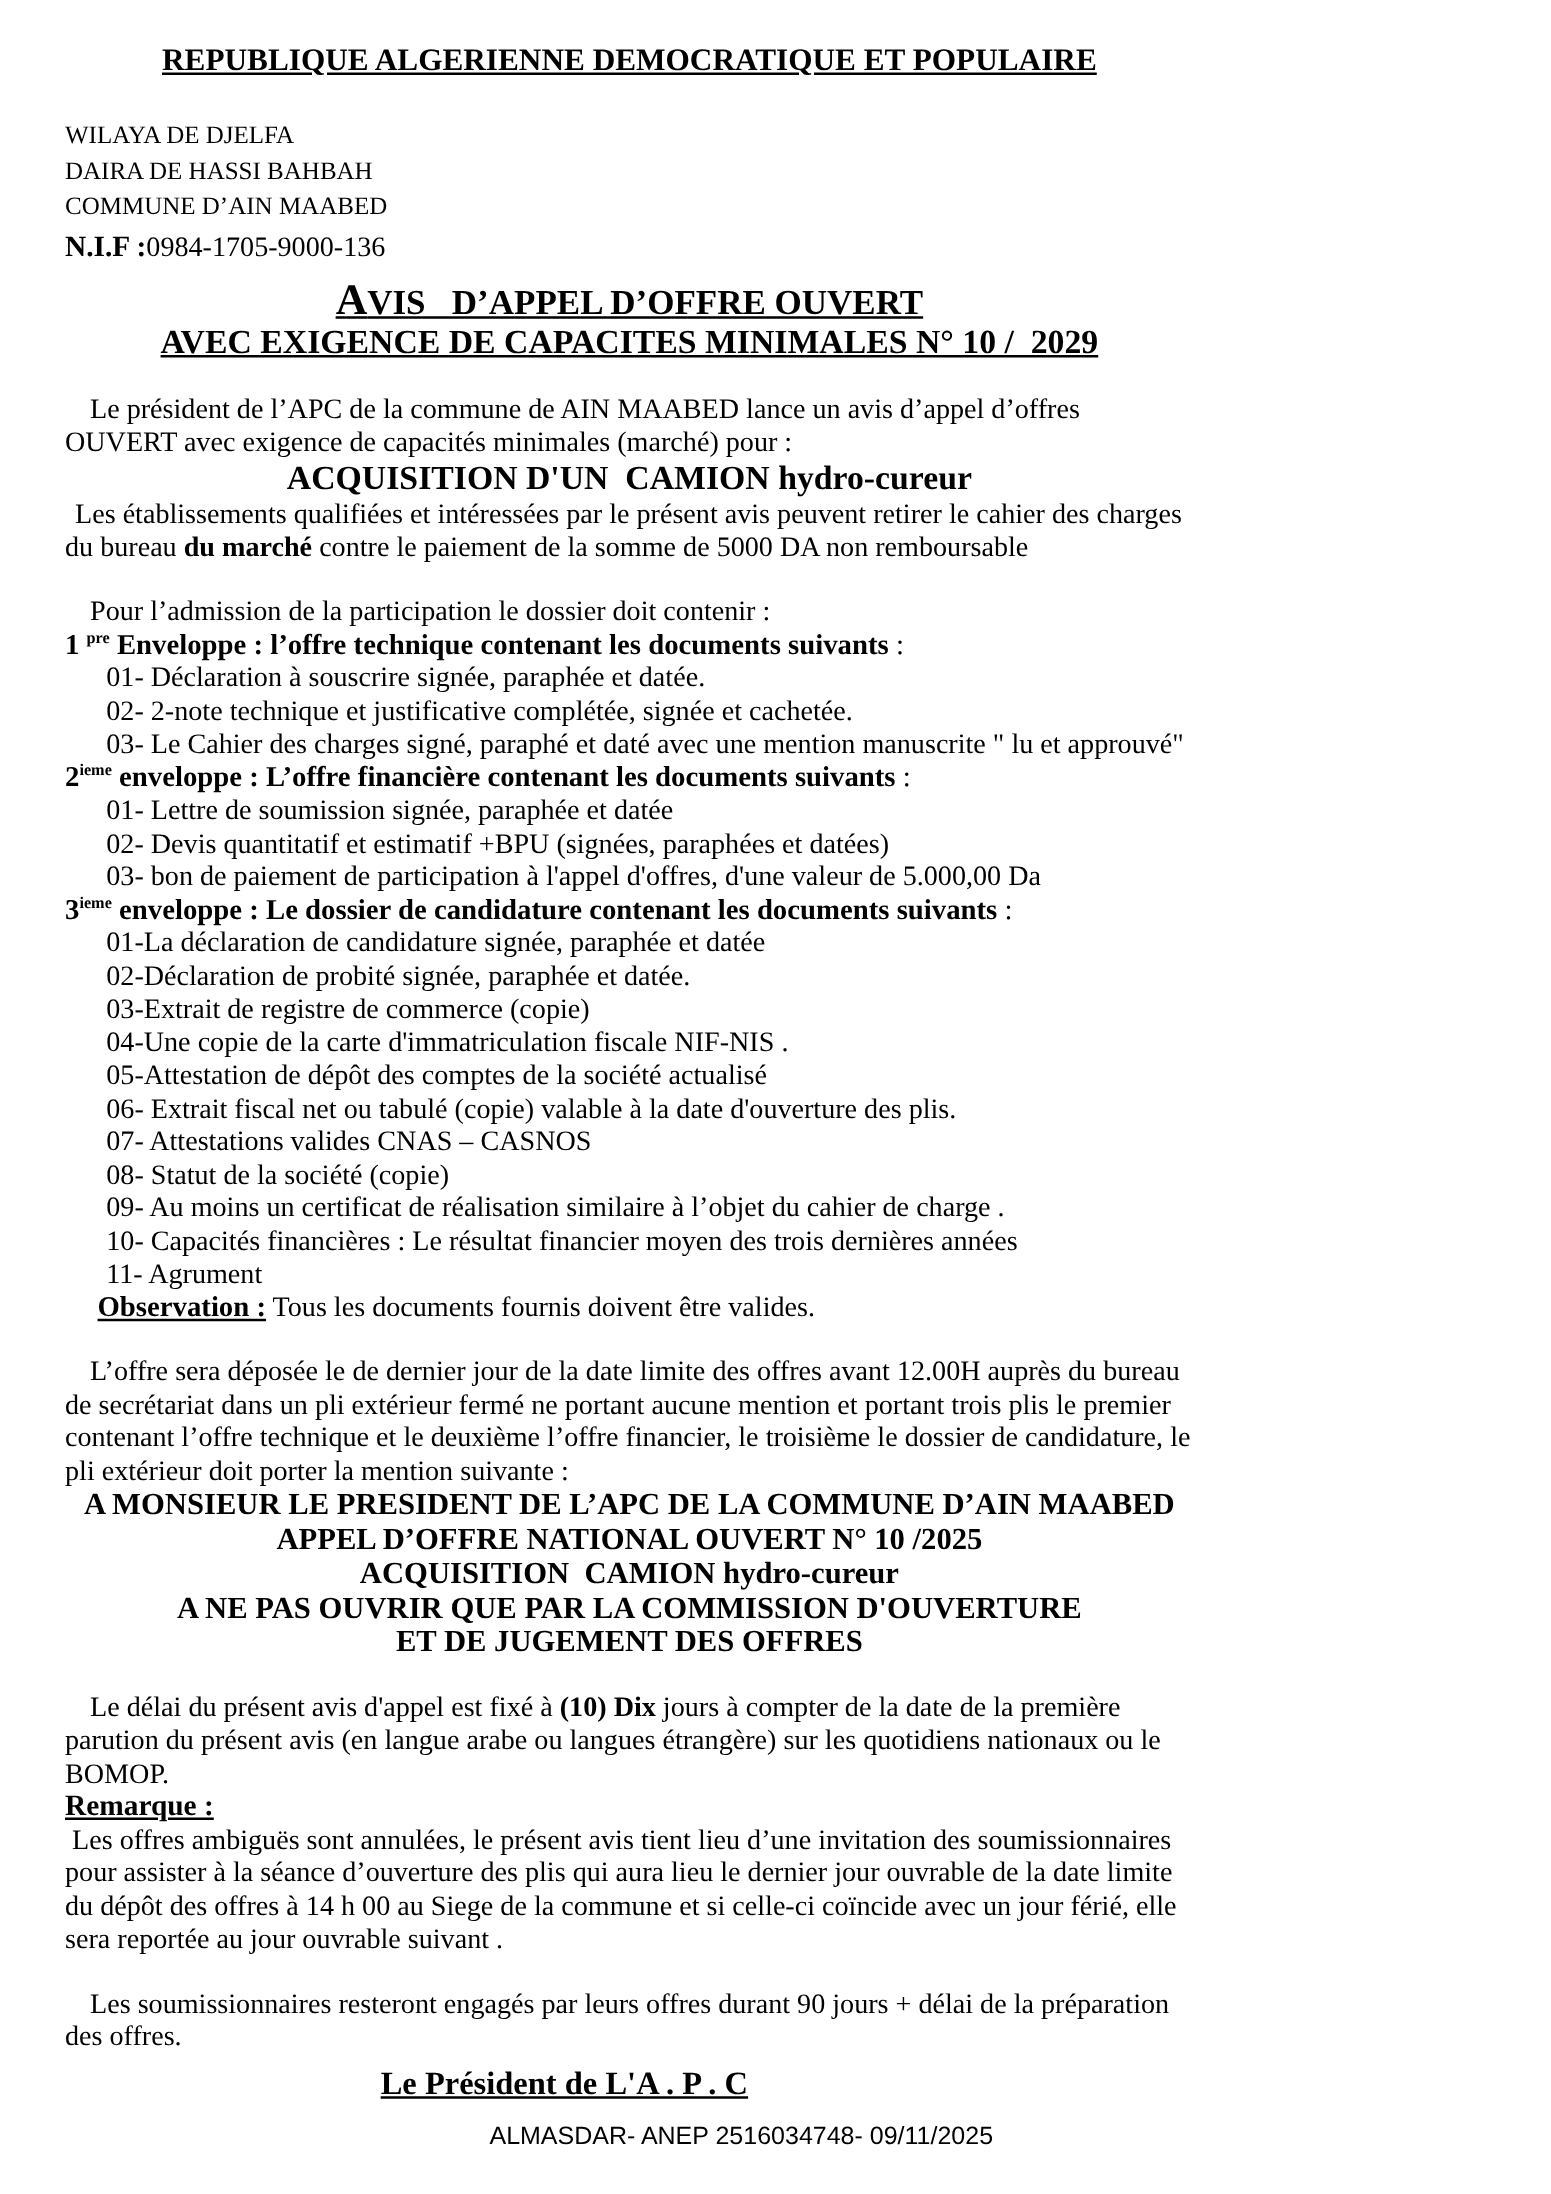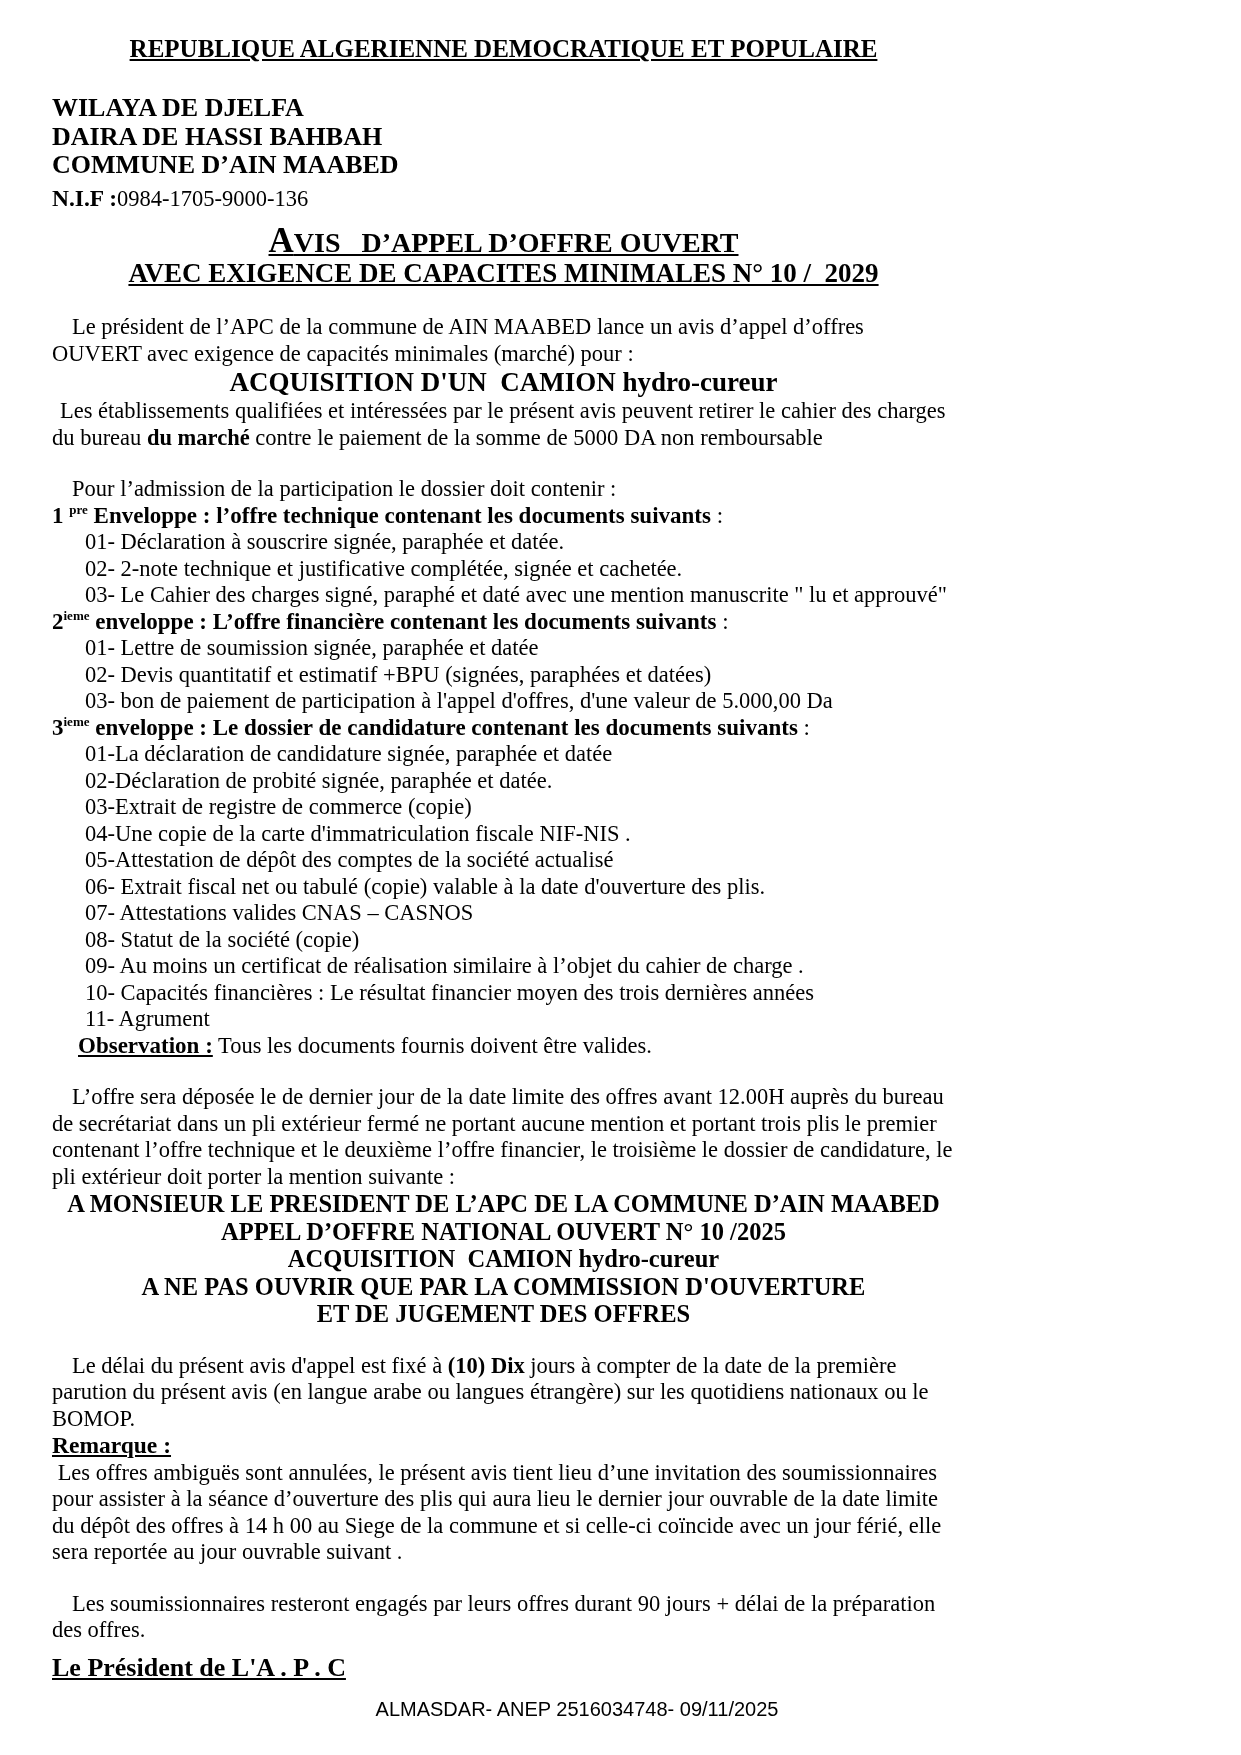--- a/index.html
+++ b/index.html
@@ -10,45 +10,46 @@
     font-family:"Liberation Serif","DejaVu Serif",serif;
     font-size:22.5px;line-height:26.5px;
     overflow:hidden;
   }
   .content{padding:34px 56px 0 52px;}
   [data-bind]{white-space:pre-wrap;}
   .b{font-weight:bold;}
   .u{text-decoration:underline;}
   .doc-title{font-size:25px;font-weight:bold;text-align:center;line-height:30px;}
   .org-block{margin-top:30px;}
-  .org-line{font-weight:bold;font-size:26px;line-height:28.5px;}
+  .org-line{font-weight:normal;font-size:20px;line-height:28.5px;}
   .nif-line{margin-top:4px;line-height:28.5px;}
   .nif-label{font-weight:bold;font-size:23.5px;margin-top:32px;}
   .notice-title{font-size:28px;font-weight:bold;text-align:center;line-height:31px;}
   .mt12{margin-top:12px;}
   .big-initial{font-size:35px;line-height:31px;}
   .notice-title2{font-size:27px;font-weight:bold;text-align:center;line-height:31px;}
   .para{text-indent:20px;margin-top:25px;}
   .para-sm{text-indent:8px;}
   .subject{font-size:27px;font-weight:bold;text-align:center;line-height:31px;}
   .env-head{font-weight:bold;font-size:23px;}
   .env-head sup{font-size:13px;line-height:0;}
   .env-tail{font-weight:normal;}
   .item{padding-left:33px;}
   .obs{padding-left:26px;}
   .obs-label{font-weight:bold;text-decoration:underline;font-size:23px;}
   .mention{font-weight:bold;text-align:center;font-size:24.5px;line-height:27.5px;}
   .remark-label{font-weight:bold;text-decoration:underline;font-size:23.5px;}
-  .signature-row{margin-top:8px;text-align:left;padding-right:104px;}
+  .signature-row{margin-top:8px;text-align:center;padding-right:104px;}
   .signature{font-weight:bold;text-decoration:underline;font-size:26px;line-height:31px;}
   .footer{
     position:absolute;bottom:33px;left:0;width:1154px;
     text-align:center;
     font-family:"Liberation Sans","DejaVu Sans",sans-serif;
     font-size:20px;
+    padding-left:16px;
   }
 </style>
 </head>
 <body>
 
 <div class="page">
   <div class="content">
 
     <div class="doc-title"><span class="u" data-bind="doc.header.republic_title">REPUBLIQUE ALGERIENNE DEMOCRATIQUE ET POPULAIRE</span></div>
 

